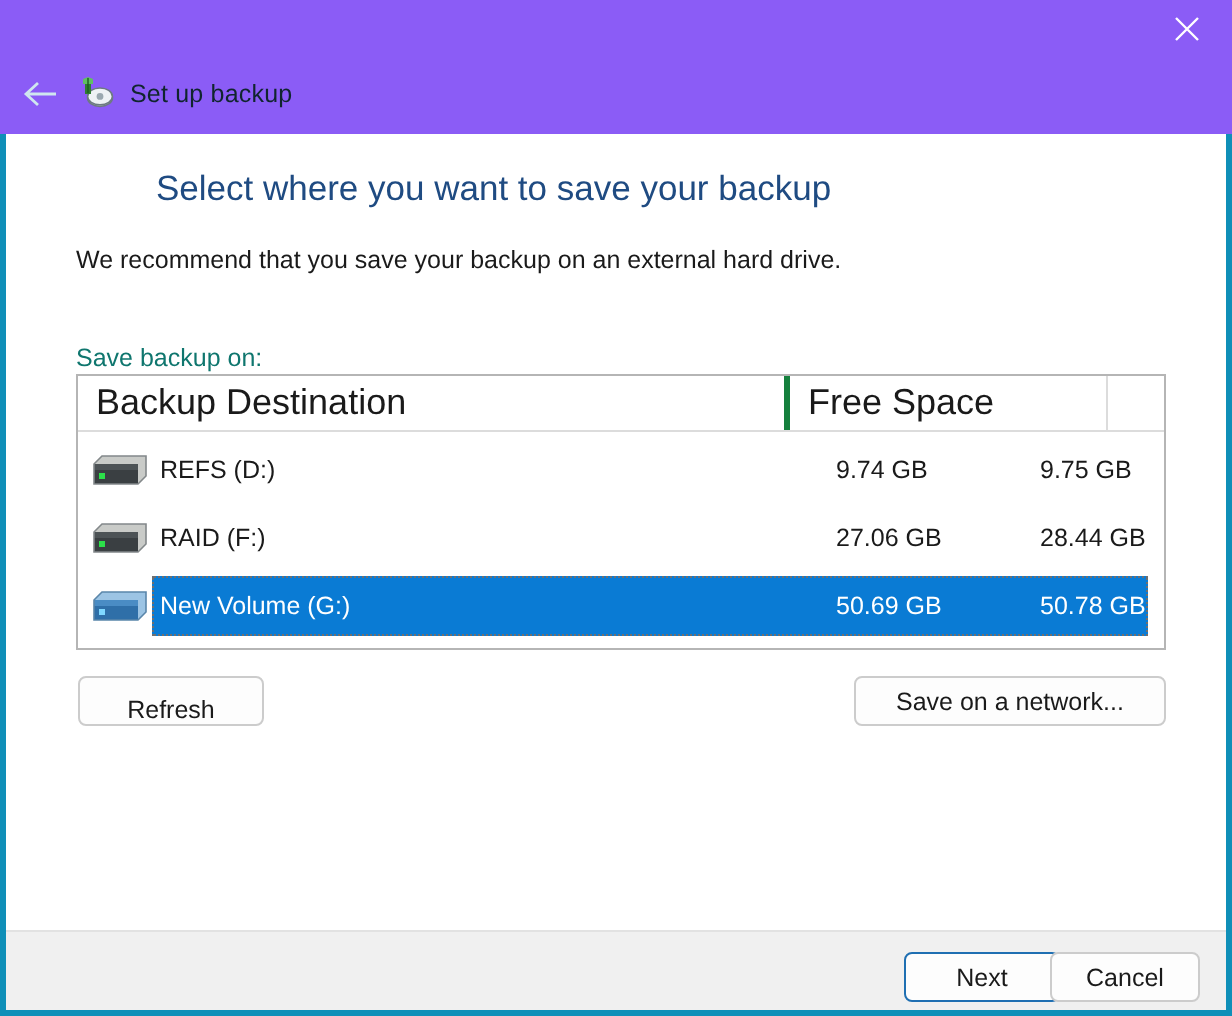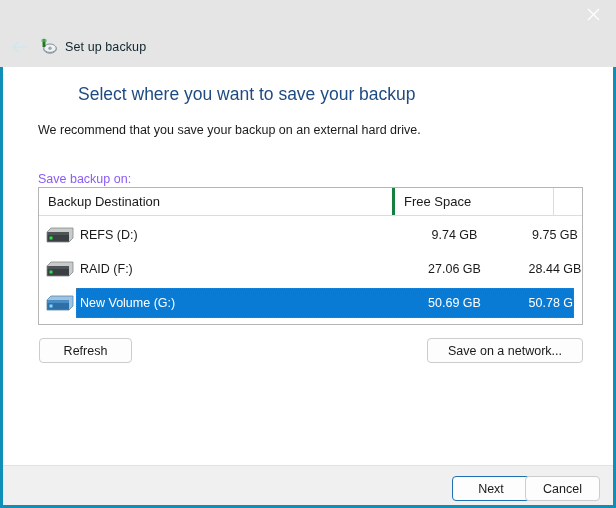--- a/index.html
+++ b/index.html
@@ -22,21 +22,21 @@
     box-sizing: border-box;
     overflow: hidden;
   }
 
   
   .titlebar {
     position: absolute;
     left: 0; top: 0;
     width: 616px;
     height: 67px;
-    background: #e5e5e5;
+    background: #8b5cf6;
   }
   .close-btn {
     position: absolute;
     right: 0; top: 0;
     width: 45px;
     height: 29px;
     display: flex;
     align-items: center;
     justify-content: center;
     cursor: default;
@@ -100,21 +100,21 @@
     top: 56px;
     font-size: 12.5px;
     color: #1a1a1a;
     white-space: nowrap;
   }
   .list-label {
     position: absolute;
     left: 35px;
     top: 105px;
     font-size: 12.5px;
-    color: #8b5cf6;
+    color: #0f766e;
     white-space: nowrap;
   }
 
   
   .dest-box {
     position: absolute;
     left: 35px;
     top: 120px;
     width: 545px;
     height: 138px;
@@ -126,41 +126,40 @@
     position: relative;
     height: 28px;
     border-bottom: 1px solid #dcdcdc;
     box-sizing: border-box;
   }
   .dest-header .col {
     position: absolute;
     top: 0;
     height: 27px;
     line-height: 27px;
-    font-size: 13px;
+    font-size: 18px;
     color: #1a1a1a;
     box-sizing: border-box;
     padding-left: 9px;
     white-space: nowrap;
   }
   .col-dest   { left: 0;    width: 353px; }
   .col-free   { left: 353px; width: 82px; border-left: 3px solid #15803d; }
   .col-total  { left: 435px; width: 79px; border-left: 1px solid #dcdcdc; }
   .col-extra  { left: 514px; width: 29px; border-left: 1px solid #dcdcdc; }
 
   .dest-rows {
     position: relative;
     padding-top: 2px;
   }
   .dest-row {
     position: relative;
     height: 34px;
     display: block;
     cursor: default;
-    text-align: center;
   }
   .row-icon {
     position: absolute;
     left: 7px;
     top: 9px;
     width: 28px;
     height: 17px;
   }
   .row-hl {
     position: absolute;
@@ -211,21 +210,21 @@
     cursor: default;
     box-sizing: border-box;
     white-space: nowrap;
   }
   .btn-refresh {
     position: absolute;
     left: 36px;
     top: 271px;
     width: 93px;
     height: 25px;
-    padding: 4px;
+    padding: 9px;
   }
   .btn-network {
     position: absolute;
     left: 424px;
     top: 271px;
     width: 156px;
     height: 25px;
     padding: 0;
   }
 

